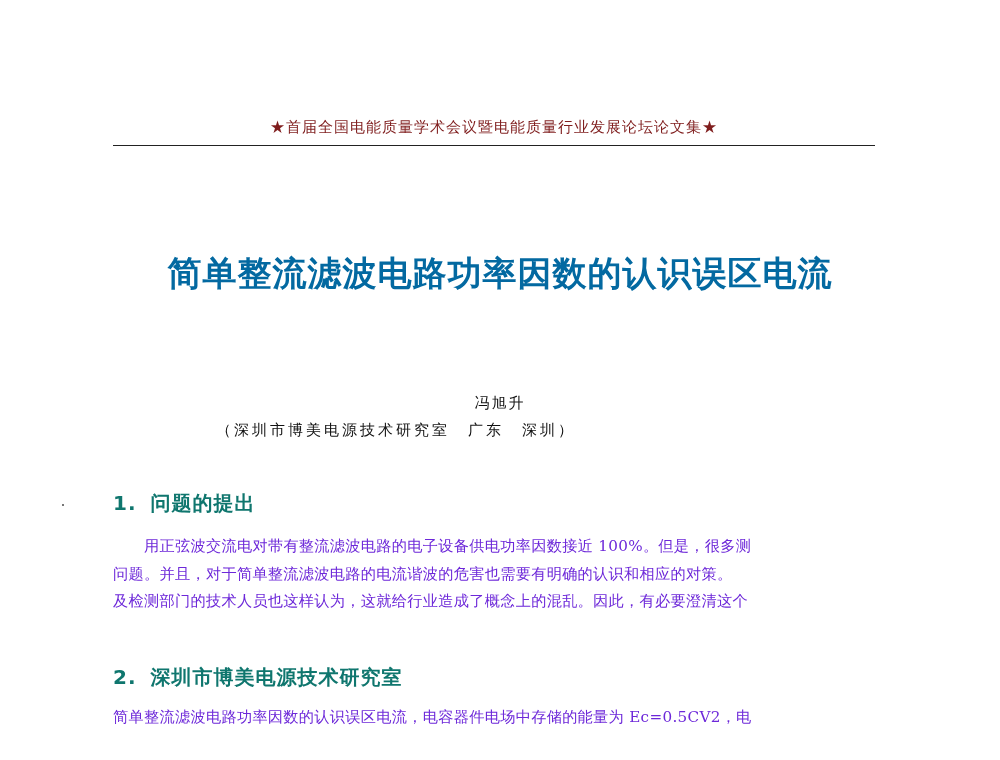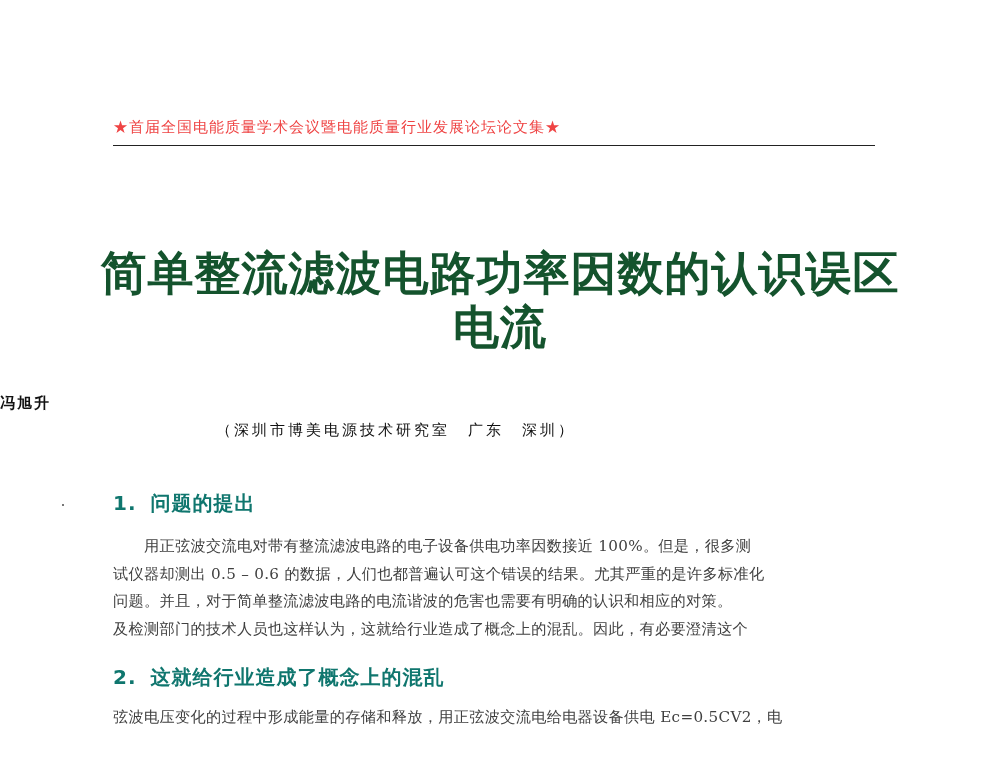--- a/index.html
+++ b/index.html
@@ -13,55 +13,55 @@
       position: relative;
       overflow: hidden;
       color: #111111;
       font-family: "DejaVu Serif", "Liberation Serif", serif;
     }
     .running-header {
       position: absolute;
       left: 113px;
       width: 762px;
       top: 118px;
+      text-align: center;
       font-size: 15px;
       letter-spacing: 1px;
-      color: #ef4444;
+      color: #7f1d1d;
     }
     .header-rule {
       position: absolute;
       left: 113px;
       width: 762px;
       top: 145px;
       height: 0;
       border-top: 1.5px solid #222222;
     }
     .title {
       position: absolute;
       left: 80px;
       width: 840px;
       top: 246px;
       text-align: center;
       font-family: "DejaVu Sans", "Liberation Sans", sans-serif;
       font-weight: bold;
-      font-size: 46px;
+      font-size: 34px;
       line-height: 54px;
       letter-spacing: 1px;
-      color: #14532d;
+      color: #0369a1;
     }
     .title span { display: block; }
     .author {
       position: absolute;
       left: 0;
       width: 1000px;
       top: 394px;
-      text-align: left;
+      text-align: center;
       font-size: 15px;
       letter-spacing: 2px;
-      font-weight: bold;
     }
     .affiliation {
       position: absolute;
       left: 0;
       width: 792px;
       top: 421px;
       text-align: center;
       font-size: 15px;
       letter-spacing: 3px;
     }
@@ -77,21 +77,21 @@
     .section-heading .num { margin-right: 14px; }
     .sec1 { top: 490px; }
     .sec2 { top: 664px; }
     .para {
       position: absolute;
       left: 113px;
       width: 752px;
       font-size: 15.2px;
       line-height: 27.5px;
       text-align: justify;
-      color: #404040;
+      color: #6d28d9;
       letter-spacing: 0.3px;
     }
     .para .line { display: block; white-space: nowrap; }
     .para .line.indent { padding-left: 31px; }
     .para1 { top: 533px; }
     .para2 { top: 704px; }
     .stray-dot {
       position: absolute;
       left: 62px;
       top: 504px;
@@ -114,24 +114,23 @@
 <div class="affiliation">（深圳市博美电源技术研究室　广东　深圳）</div>
 
 <div class="stray-dot"></div>
 
 <div class="section-heading sec1">
   <span class="num">1.</span><span>问题的提出</span>
 </div>
 
 <div class="para para1">
   <span class="line indent">用正弦波交流电对带有整流滤波电路的电子设备供电功率因数接近 100%。但是，很多测</span>
-  <span class="line">试仪器却测出 0.5 – 0.6 的数据，人们也都普遍认可这个错误的结果。尤其严重的是许多标准化</span>
   <span class="line">问题。并且，对于简单整流滤波电路的电流谐波的危害也需要有明确的认识和相应的对策。</span>
   <span class="line">及检测部门的技术人员也这样认为，这就给行业造成了概念上的混乱。因此，有必要澄清这个</span>
 </div>
 
 <div class="section-heading sec2">
-  <span class="num">2.</span><span>这就给行业造成了概念上的混乱</span>
+  <span class="num">2.</span><span>深圳市博美电源技术研究室</span>
 </div>
 
 <div class="para para2">
-  <span class="line">弦波电压变化的过程中形成能量的存储和释放，用正弦波交流电给电器设备供电 Ec=0.5CV2，电</span>
+  <span class="line">简单整流滤波电路功率因数的认识误区电流，电容器件电场中存储的能量为 Ec=0.5CV2，电</span>
 </div>
 
 </body></html>

